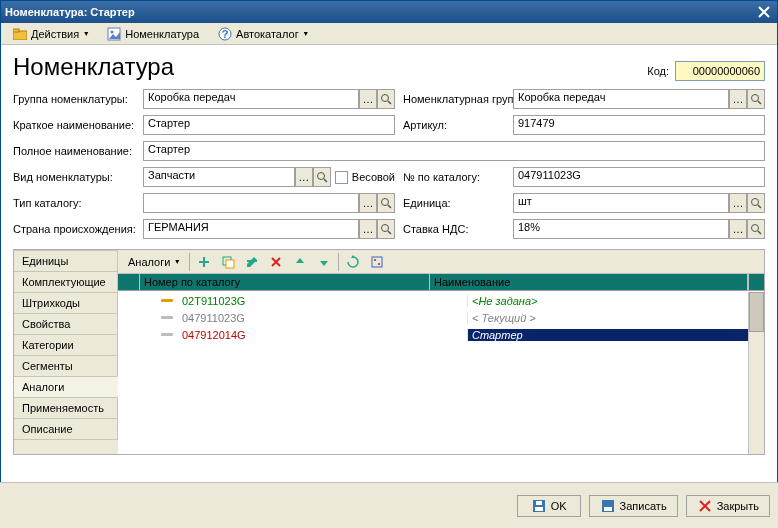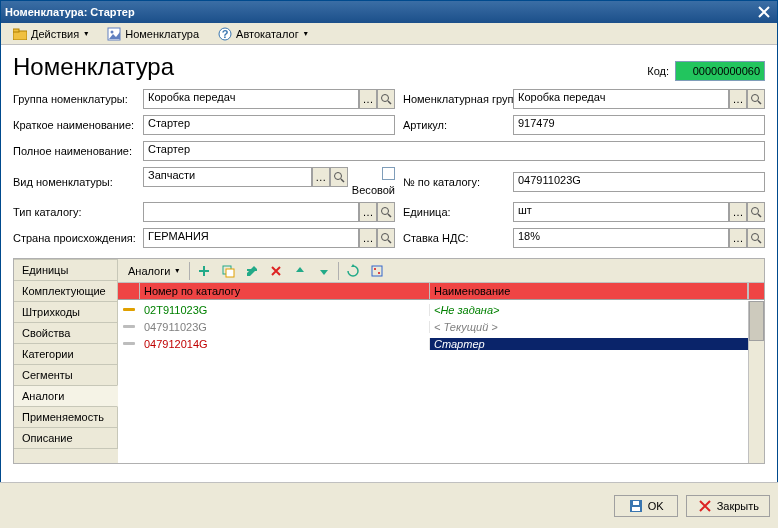--- a/index.html
+++ b/index.html
@@ -7,43 +7,43 @@
   .titlebar { background: linear-gradient(#3b6ea5,#1b4f8a); color:#fff; height:22px; display:flex; align-items:center; padding:0 4px; font-weight:bold; }
   .titlebar .title { flex:1; }
   .titlebar .close { width:18px; height:16px; display:flex; align-items:center;justify-content:center; cursor:pointer;}
   .toolbar { background:#ece9d8; border-bottom:1px solid #c0c0c0; height:22px; display:flex; align-items:center; padding:2px 4px; gap:4px; }
   .tool-btn { display:flex; align-items:center; gap:3px; padding:2px 6px; border:1px solid transparent; cursor:pointer; }
   .icon { width:16px; height:16px; display:inline-flex; align-items:center; justify-content:center; }
   .content { padding:8px 12px 0 12px; }
   .header-row { display:flex; align-items:baseline; margin-bottom:8px; }
   .header-row h1 { font-size:24px; font-weight:normal; margin:0; flex:1; }
   .kod-label { margin-right:6px; }
-  .kod-input { width:90px; text-align:right; border:1px solid #7f9db9; height:20px; padding:1px 4px; background:#22c55e;}
+  .kod-input { width:90px; text-align:right; border:1px solid #7f9db9; height:20px; padding:1px 4px; background:#fef9c3;}
   .form-grid { display:grid; grid-template-columns: 130px 1fr 18px 18px 8px 110px 1fr 18px 18px; row-gap:6px; align-items:center; }
   .label { white-space:nowrap; }
   .input { border:1px solid #a0a0a0; height:20px; padding:1px 4px; background:#fff; overflow:hidden; white-space:nowrap; }
   .btn-ell, .btn-mag { border:1px solid #a0a0a0; height:20px; width:18px; display:flex; align-items:center; justify-content:center; background:#ece9d8; cursor:pointer; }
-  .chk { display:flex; align-items:flex-end; gap:4px; margin-left:4px;flex-direction:column;}
+  .chk { display:flex; align-items:center; gap:4px; margin-left:4px;}
   .chk-box { width:13px; height:13px; border:1px solid #7f9db9; background:#fff; }
   .tabs-area { margin-top:10px; display:flex; border:1px solid #b0b0b0; height:206px; }
   .tabs { width:104px; background:#ece9d8; display:flex; flex-direction:column; }
   .tab { padding:4px 8px; border:1px solid #c7c7b8; border-left:none; margin-bottom:-1px; cursor:pointer; background:#ece9d8;}
   .tab.active { background:#f5f3e6; border-right-color:#f5f3e6; font-weight:normal; position:relative; }
   .tab-content { flex:1; background:#fff; display:flex; flex-direction:column; }
   .inner-tb { background:#ece9d8; border-bottom:1px solid #c0c0c0; height:24px; display:flex; align-items:center; padding:2px 4px; gap:4px;}
   .mini-btn { width:20px; height:20px; display:flex; align-items:center;justify-content:center; border:1px solid transparent; cursor:pointer;}
   .grid { flex:1; position:relative; }
-  .grid-head { display:flex; background:#ef4444; border-bottom:1px solid #a0a0a0; }
+  .grid-head { display:flex; background:#0f766e; border-bottom:1px solid #a0a0a0; }
   .gh-cell { border-right:1px solid #c0c0c0; padding:2px 4px; }
   .gh-icon { width:22px; }
   .gh-col1 { width:290px; }
   .gh-col2 { flex:1; }
   .gh-scroll { width:16px; border-left:1px solid #c0c0c0;}
   .grid-body { position:absolute; top:18px; bottom:0; left:0; right:0; overflow:hidden; display:flex;}
-  .rows { flex:1; }
+  .rows { flex:1;margin-left:38px; }
   .row { display:flex; height:17px; align-items:center;}
   .r-icon { width:22px; display:flex; align-items:center; justify-content:center; }
   .dash { width:12px; height:3px; border-radius:1px; }
   .r-col1 { width:290px; padding:0 4px; border-right:1px solid #e5e5e5;}
   .r-col2 { flex:1; padding:0 4px;font-style:italic; }
   .row.green .r-col1, .row.green .r-col2 { color:#008000; }
   .row.gray .r-col1, .row.gray .r-col2 { color:#808080; }
   .row.sel { }
   .row.sel .r-col1 { color:#c00000; }
   .row.sel .r-col2 { background:#0a246a; color:#fff; }
@@ -312,19 +312,28 @@
         <svg width="14" height="14">
           <rect x="1" y="1" width="12" height="12" fill="#3a76b0"></rect>
           <rect x="3" y="8" width="8" height="4" fill="#fff"></rect>
           <rect x="4" y="2" width="6" height="4" fill="#fff"></rect>
         </svg>
       </span>
     <span>OK</span>
   </div>
   <div class="f-btn">
     <span class="icon">
+        <svg width="14" height="14">
+          <rect x="1" y="1" width="12" height="12" fill="#3a76b0"></rect>
+          <rect x="3" y="8" width="8" height="4" fill="#fff"></rect>
+        </svg>
+      </span>
+    <span>Записать</span>
+  </div>
+  <div class="f-btn">
+    <span class="icon">
         <svg width="12" height="12">
           <path d="M1 1 L11 11 M11 1 L1 11" stroke="#d22" stroke-width="2"></path>
         </svg>
       </span>
     <span>Закрыть</span>
   </div>
 </div>
 
 </body></html>

